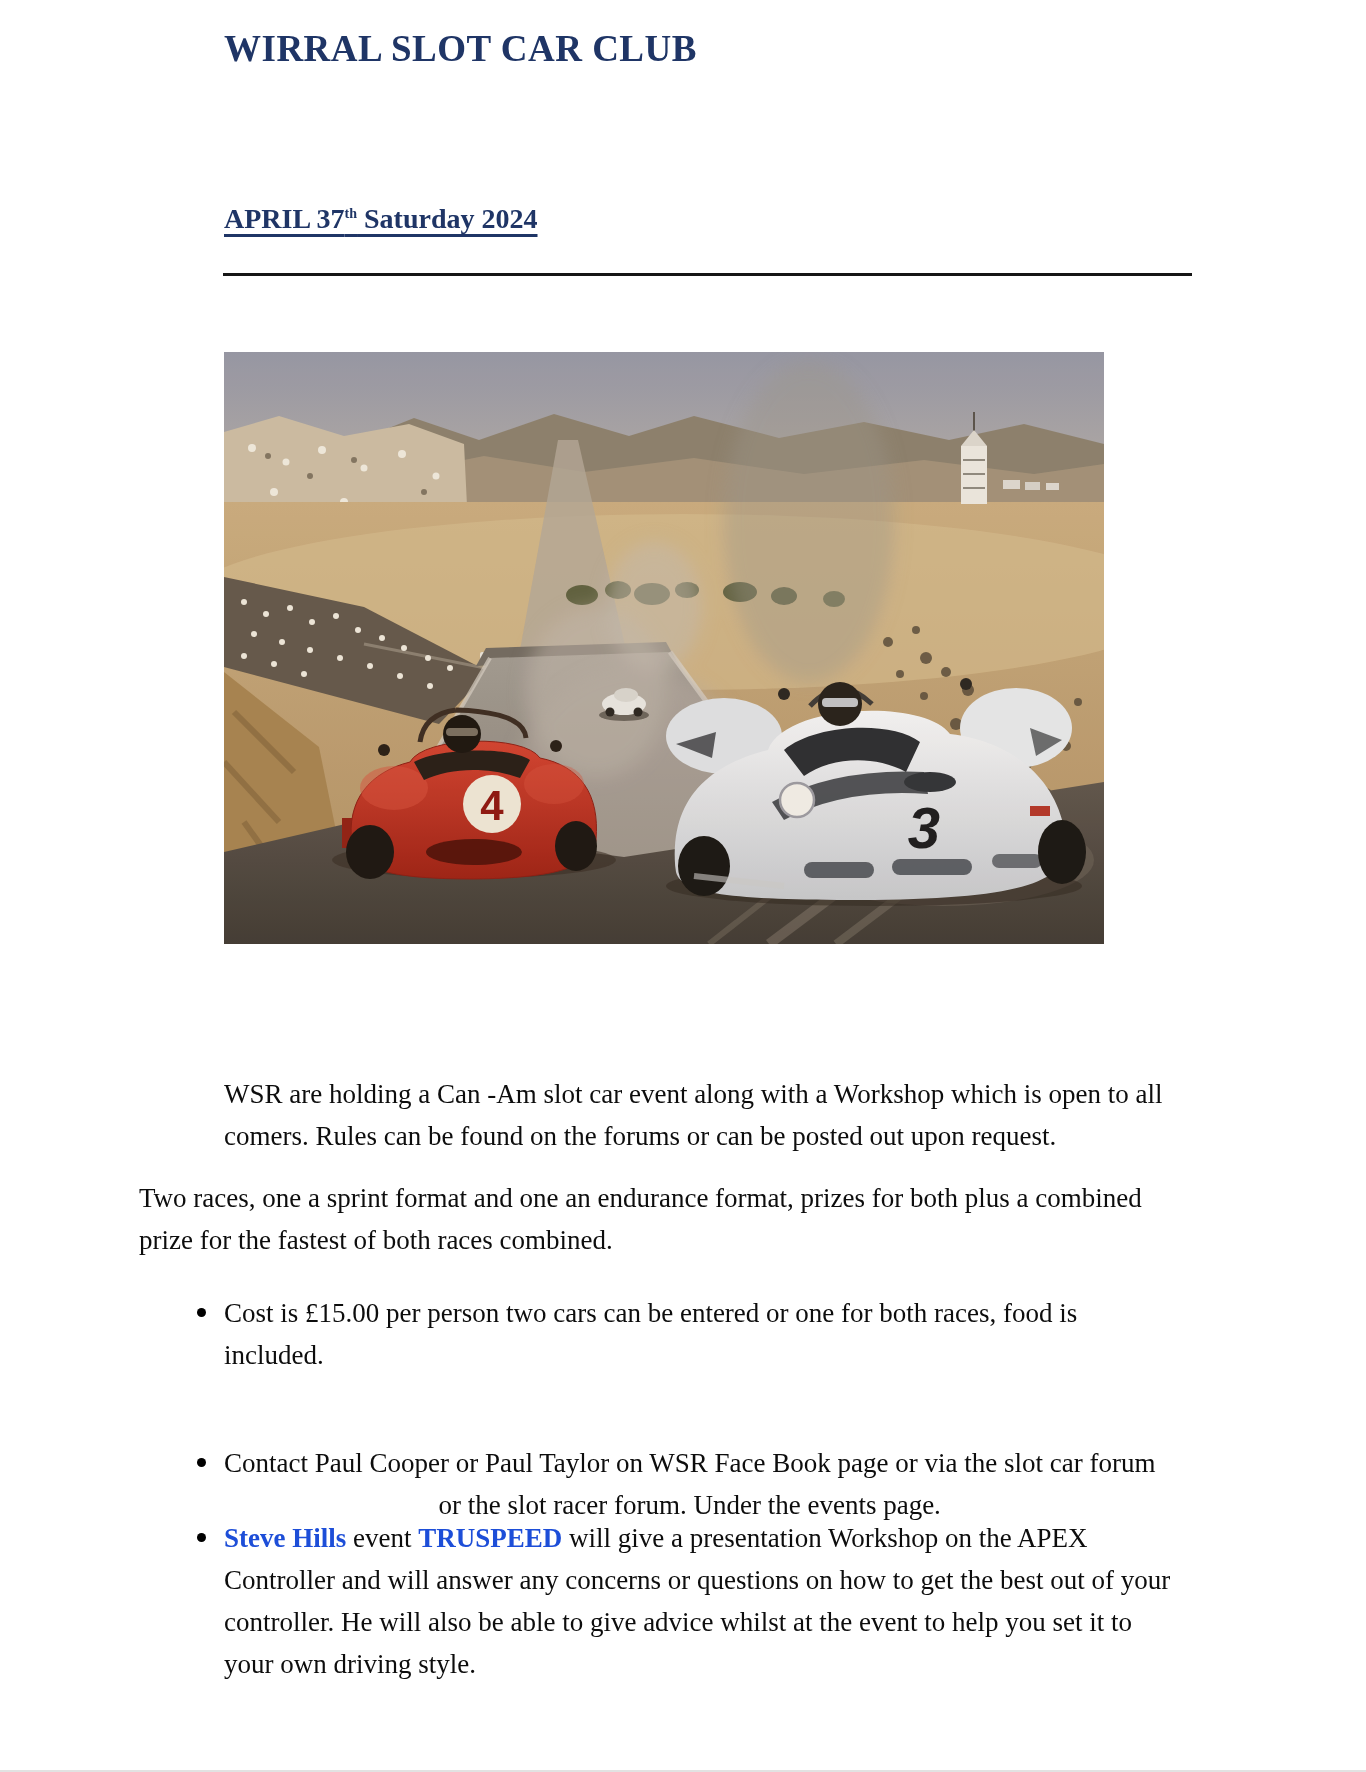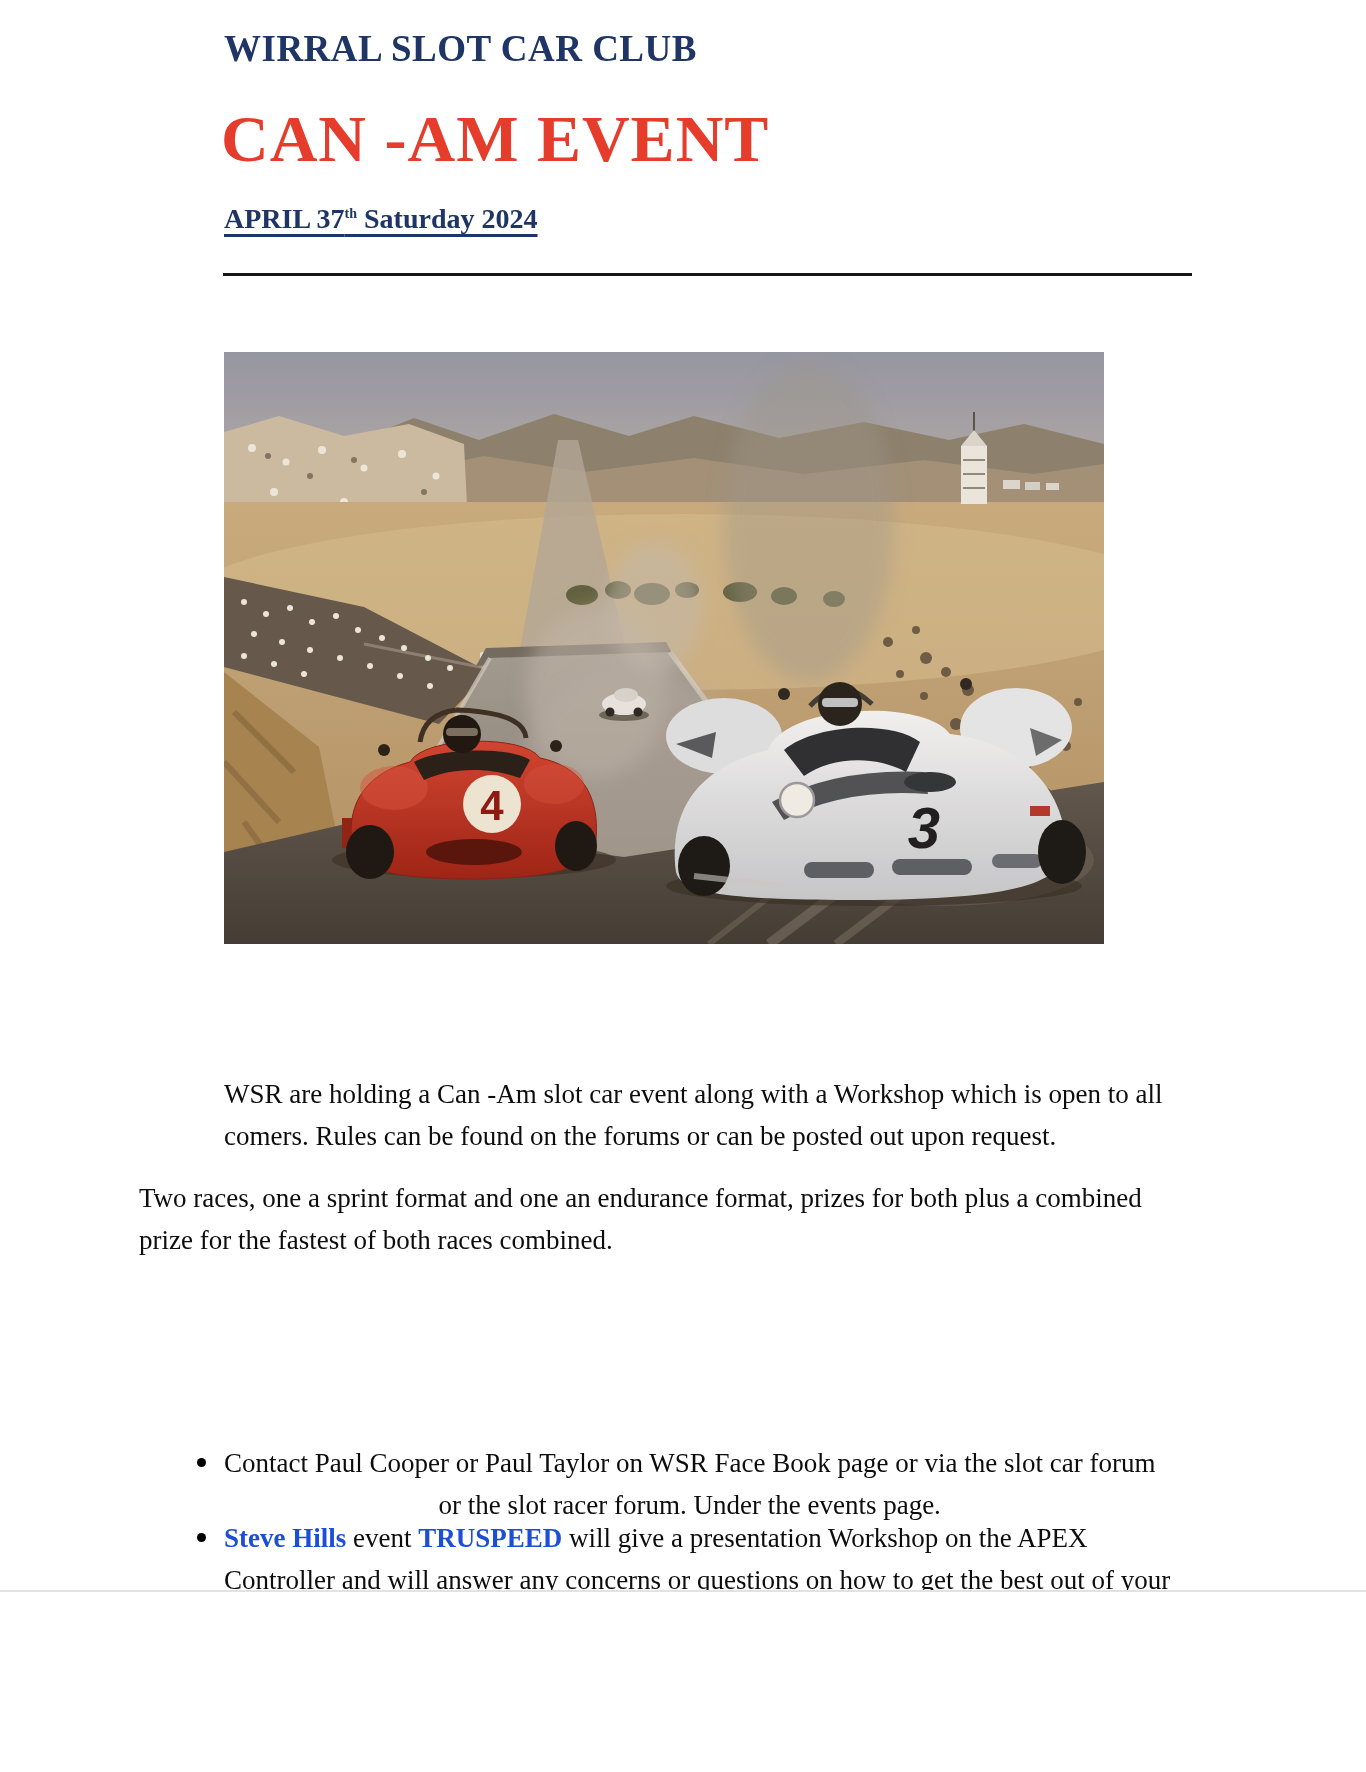--- a/index.html
+++ b/index.html
@@ -1,17 +1,17 @@
 <!DOCTYPE html>
 <html><head>
 <meta charset="utf-8">
 <style>
   html,body{margin:0;padding:0;background:#ffffff;}
   .page{
-    position:relative;width:1366px;height:1592px;background:#ffffff;overflow:hidden;
+    position:relative;width:1366px;height:1772px;background:#ffffff;overflow:hidden;
     font-family:"Liberation Serif","DejaVu Serif",serif;color:#111111;
   }
   .abs{position:absolute;}
   .club-title{left:224px;top:27px;font-size:37px;font-weight:bold;color:#1f3566;letter-spacing:0.5px;white-space:nowrap;}
   .event-title{left:221px;top:101px;font-size:66px;font-weight:bold;color:#e63c2c;letter-spacing:1px;white-space:nowrap;}
   .date-line{
     left:224px;top:203px;font-size:28px;font-weight:bold;color:#1f3566;white-space:nowrap;
     text-decoration:underline;text-decoration-thickness:3px;text-underline-offset:6px;
   }
   .date-line sup{font-size:14px;vertical-align:super;line-height:0;}
@@ -29,21 +29,20 @@
   .seg-purple{color:#1d4ed8;font-weight:bold;}
   .page-edge{left:0;bottom:0;width:100%;height:2px;background:#e2e2e2;}
 </style>
 </head>
 <body>
 
 <div class="page">
 
   <div class="abs club-title">WIRRAL SLOT CAR CLUB</div>
 
-  <div class="abs event-title">CAN -AM EVENT</div>
 
   <div class="abs date-line"><span>APRIL 37</span><sup>th</sup><span> Saturday 2024</span></div>
 
   <div class="abs rule"></div>
 
   <div class="abs photo-wrap">
     <svg width="880" height="592" viewBox="0 0 880 592" xmlns="http://www.w3.org/2000/svg">
       <defs>
         <linearGradient id="skyg" x1="0" y1="0" x2="0" y2="1">
           <stop offset="0" stop-color="#9396a6"></stop>
@@ -278,20 +277,25 @@
     </svg>
   </div>
 
 
   <div class="abs body-text p1">WSR are holding a Can -Am slot car event along with a Workshop which is open to all
 comers. Rules can be found on the forums or can be posted out upon request.</div>
 
   <div class="abs body-text p2">Two races, one a sprint format and one an endurance format, prizes for both plus a combined
 prize for the fastest of both races combined.</div>
 
+  <div class="abs bullet-row b1">
+    <span class="bullet-dot"></span>
+    <span class="body-text">Cost is £15.00 per person two cars can be entered or one for both races, food is
+included.</span>
+  </div>
 
   <div class="abs bullet-row b2">
     <span class="bullet-dot"></span>
     <span class="body-text">Contact Paul Cooper or Paul Taylor on WSR Face Book page or via the slot car forum
 or the slot racer forum. Under the events page.</span>
   </div>
 
   <div class="abs bullet-row b3">
     <span class="bullet-dot"></span>
     <span class="body-text"><span class="seg-crimson">Steve Hills</span><span> event </span><span class="seg-purple">TRUSPEED</span><span> will give a presentation Workshop on the APEX

